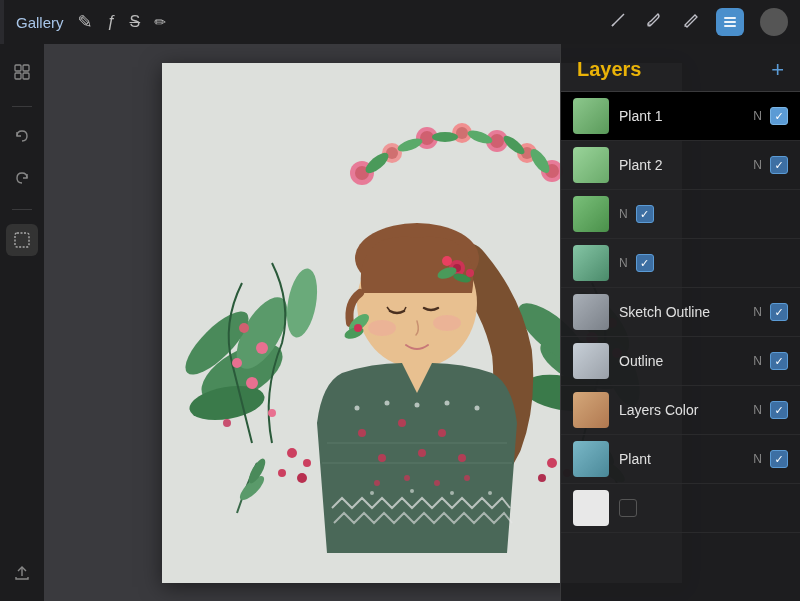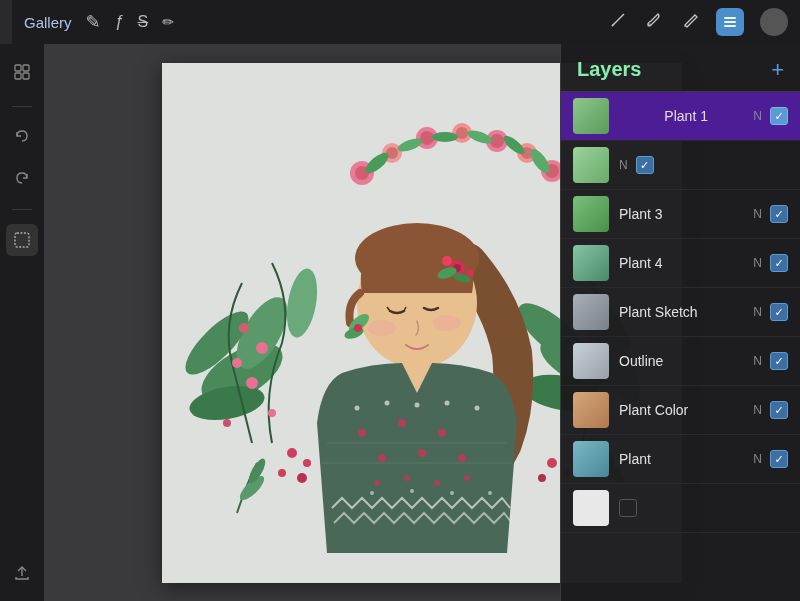--- a/index.html
+++ b/index.html
@@ -9,21 +9,21 @@
       height: 601px;
       background: #2a2a2e;
       font-family: -apple-system, 'Helvetica Neue', sans-serif;
       overflow: hidden;
       position: relative;
     }
 
     
     .toolbar {
       position: absolute;
-      top: 0; left: 12px; right: 0;
+      top: 0; left: 4px; right: 0;
       height: 44px;
       background: #1c1c1e;
       display: flex;
       align-items: center;
       padding: 0 12px;
       z-index: 10;
     }
 
     .toolbar-left {
       display: flex;
@@ -157,21 +157,21 @@
 
     .layers-header {
       display: flex;
       align-items: center;
       justify-content: space-between;
       padding: 14px 16px 10px;
       border-bottom: 1px solid #3a3a3c;
     }
 
     .layers-title {
-      color: #86efac;
+      color: #eab308;
       font-size: 20px;
       font-weight: 600;
     }
 
     .layers-add-btn {
       color: #5b9bd5;
       font-size: 22px;
       cursor: pointer;
       line-height: 1;
     }
@@ -184,22 +184,21 @@
     .layer-item {
       display: flex;
       align-items: center;
       padding: 6px 12px;
       border-bottom: 1px solid #2a2a2c;
       cursor: pointer;
       min-height: 46px;
     }
 
     .layer-item.selected {
-      background: #4c1d95;
-      text-align: center;
+      background: #000000;
     }
 
     .layer-thumbnail {
       width: 36px;
       height: 36px;
       border-radius: 4px;
       background: #555;
       margin-right: 10px;
       flex-shrink: 0;
       overflow: hidden;
@@ -473,50 +472,49 @@
   <div class="layers-list" id="layers-list">
 
   <div class="layer-item selected">
         <div class="layer-thumbnail" style="background: linear-gradient(135deg, rgb(141, 200, 141), rgb(90, 154, 90));"></div>
         <span class="layer-name">Plant 1</span>
         <span class="layer-blend">N</span>
         <div class="layer-checkbox checked" style="background: rgb(91, 155, 213); border-color: rgb(122, 181, 229);"></div>
       </div>
       <div class="layer-item">
         <div class="layer-thumbnail" style="background: linear-gradient(135deg, rgb(154, 212, 154), rgb(106, 170, 106));"></div>
+        <span class="layer-name">Plant 2</span>
         <span class="layer-blend">N</span>
         <div class="layer-checkbox checked"></div>
       </div>
       <div class="layer-item">
         <div class="layer-thumbnail" style="background: linear-gradient(135deg, rgb(122, 192, 122), rgb(74, 144, 74));"></div>
-        <span class="layer-name">Plant 3</span>
         <span class="layer-blend">N</span>
         <div class="layer-checkbox checked"></div>
       </div>
       <div class="layer-item">
         <div class="layer-thumbnail" style="background: linear-gradient(135deg, rgb(133, 197, 165), rgb(74, 138, 106));"></div>
-        <span class="layer-name">Plant 4</span>
         <span class="layer-blend">N</span>
         <div class="layer-checkbox checked"></div>
       </div>
       <div class="layer-item">
         <div class="layer-thumbnail" style="background: linear-gradient(135deg, rgb(170, 176, 184), rgb(122, 128, 136));"></div>
-        <span class="layer-name">Plant Sketch</span>
+        <span class="layer-name">Sketch Outline</span>
         <span class="layer-blend">N</span>
         <div class="layer-checkbox checked"></div>
       </div>
       <div class="layer-item">
         <div class="layer-thumbnail" style="background: linear-gradient(135deg, rgb(200, 208, 216), rgb(154, 160, 168));"></div>
         <span class="layer-name">Outline</span>
         <span class="layer-blend">N</span>
         <div class="layer-checkbox checked"></div>
       </div>
       <div class="layer-item">
         <div class="layer-thumbnail" style="background: linear-gradient(135deg, rgb(212, 168, 122), rgb(176, 120, 80));"></div>
-        <span class="layer-name">Plant Color</span>
+        <span class="layer-name">Layers Color</span>
         <span class="layer-blend">N</span>
         <div class="layer-checkbox checked"></div>
       </div>
       <div class="layer-item">
         <div class="layer-thumbnail" style="background: linear-gradient(135deg, rgb(122, 184, 200), rgb(74, 136, 152));"></div>
         <span class="layer-name">Plant</span>
         <span class="layer-blend">N</span>
         <div class="layer-checkbox checked"></div>
       </div>
       <div class="layer-item">

